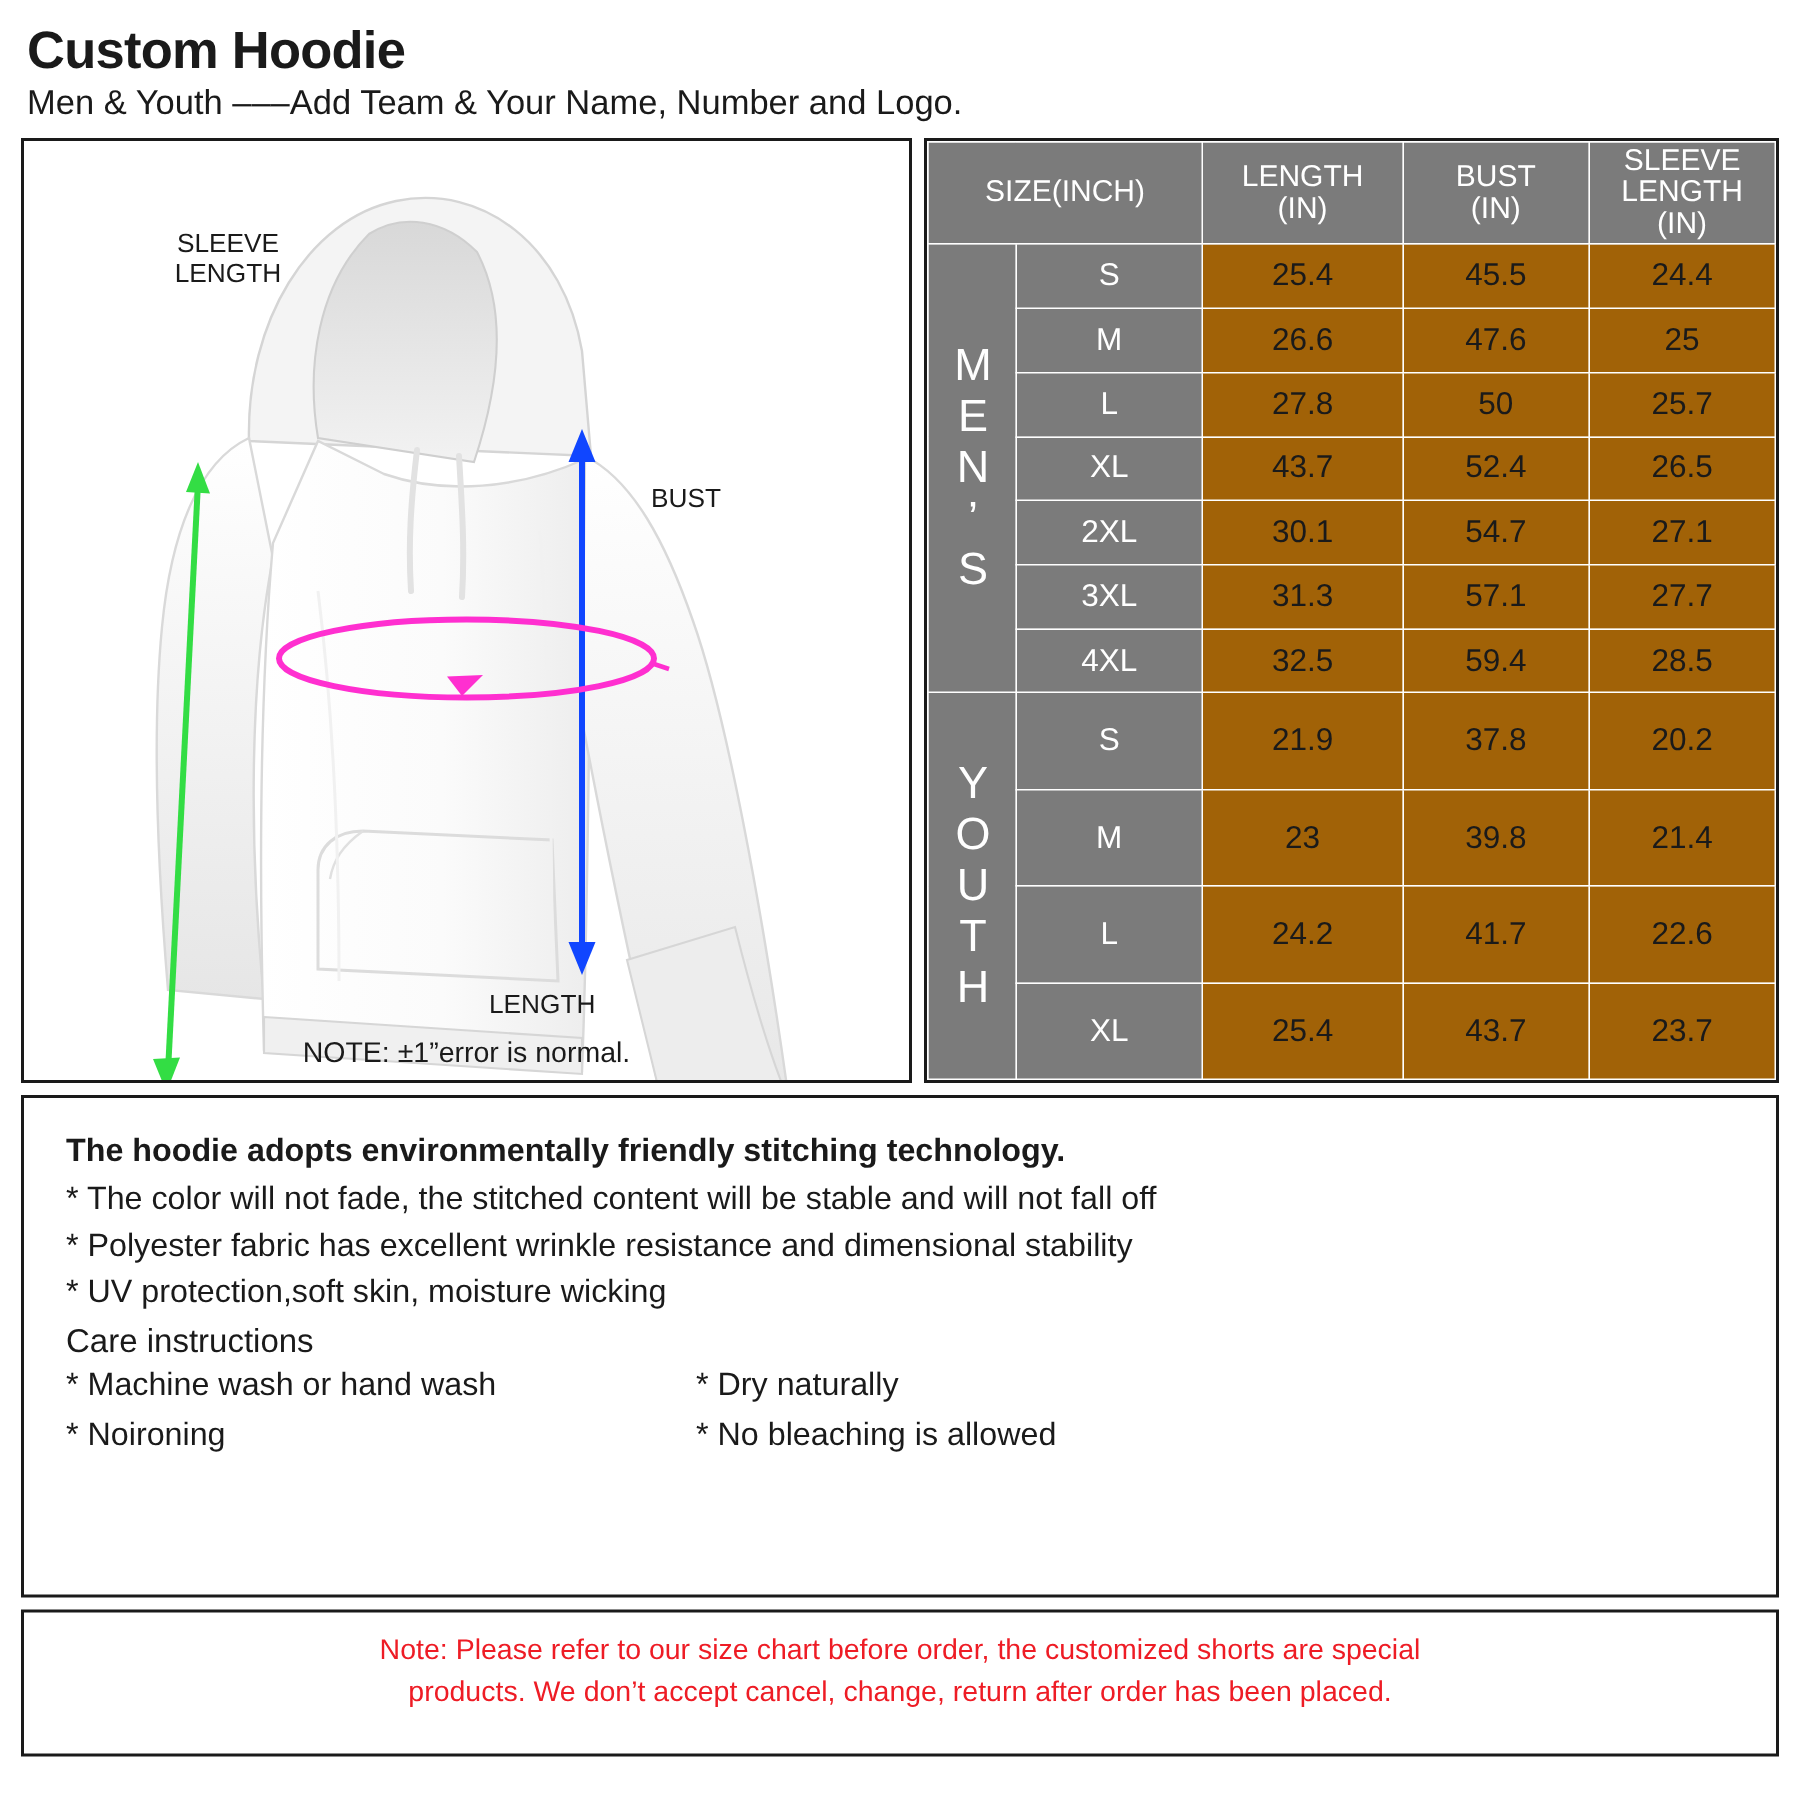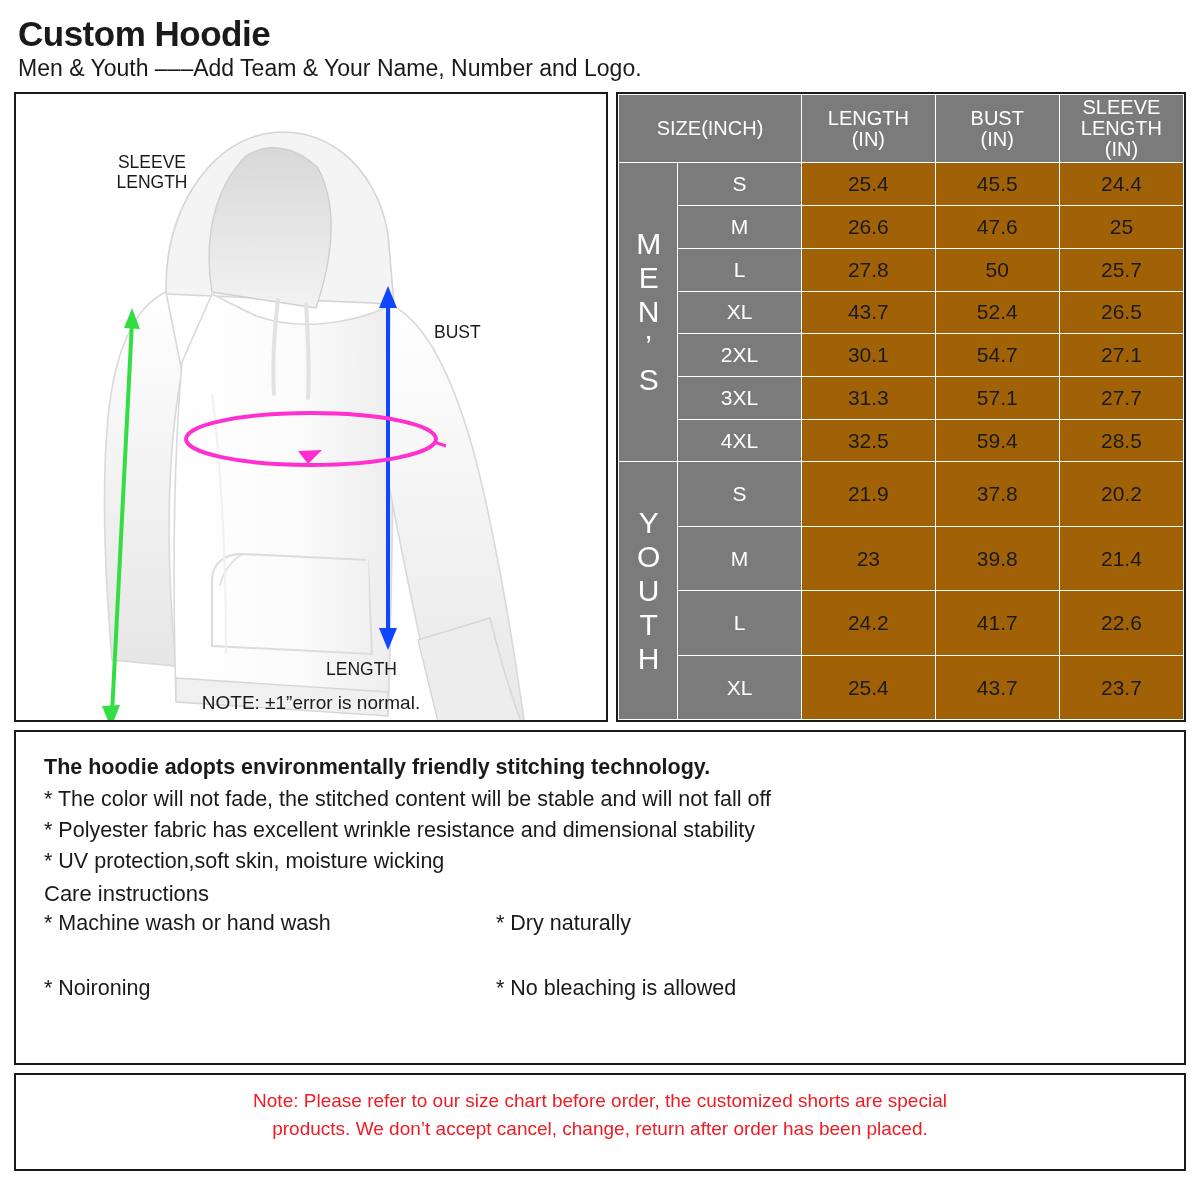--- a/index.html
+++ b/index.html
@@ -135,21 +135,20 @@
   .info-line.bold { font-weight: bold; }
   .care-title {
     font-size: 22px;
     margin-top: 4px;
   }
   .care-grid {
     display: grid;
     grid-template-columns: 420px 1fr;
     font-size: 21.5px;
     line-height: 1.55;
-    gap: 32px;
   }
 
   
   .note-box {
     margin-top: 8px;
     border: 2px solid #1a1a1a;
     padding: 12px 18px;
     height: 98px;
   }
   .note-box p {

